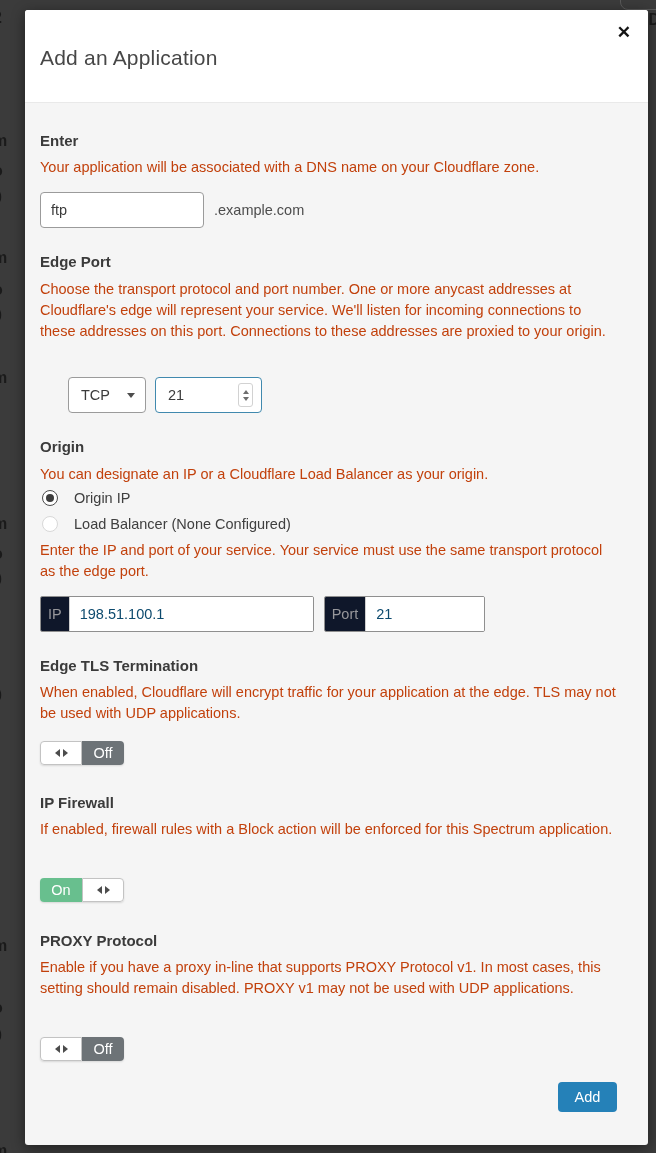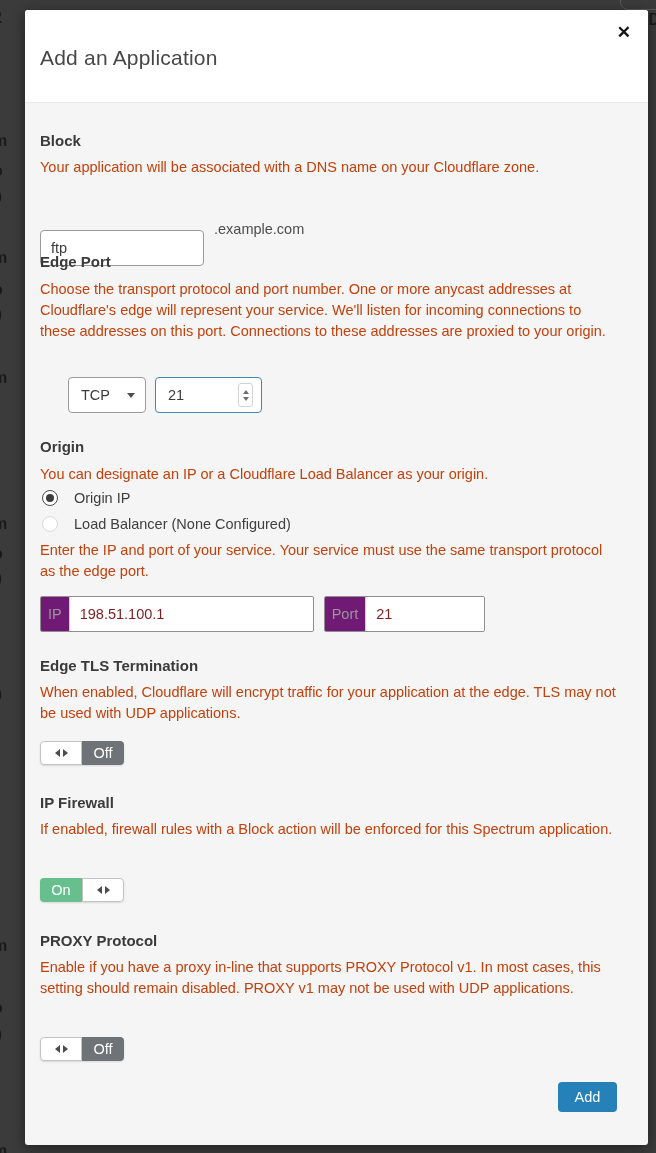--- a/index.html
+++ b/index.html
@@ -94,26 +94,26 @@
   }
   .radio.disabled { border-color:#d8d8d8; }
   .radio-label { margin-left:16px; font-size:14.5px; color:#3f3f3f; }
   .radio-label.disabled { color:#404040; }
 
   .input-group {
     display:flex; height:36px; border:1px solid #8f8f8f; border-radius:2px;
     background:#fff; overflow:hidden;
   }
   .ig-prefix {
-    background:#701a75; border-right:1px solid #cfcfcf; color:#97979b;
+    background:#0f172a; border-right:1px solid #cfcfcf; color:#97979b;
     font-size:14.5px; display:flex; align-items:center; justify-content:center;
     padding:0 7px;
   }
   .ig-input {
-    border:none; outline:none; padding:0 10px; font-size:14.5px; color:#7f1d1d;
+    border:none; outline:none; padding:0 10px; font-size:14.5px; color:#0c4a6e;
     font-family:inherit; background:#fff;
   }
   .ip-group { margin-right:10px; }
   .ip-group .ig-input { width:243px; }
   .port-group .ig-input { width:118px; }
 
   
   .toggle {
     position:absolute; left:15px; width:84px; height:24px; display:flex;
     border-radius:4px; cursor:pointer;
@@ -174,24 +174,24 @@
   <span class="bg-frag right" style="top:12px">D</span>
 </div>
 
 <div class="modal">
 
   <div class="modal-header">
     <h2 class="modal-title">Add an Application</h2>
     <button class="close-btn">✕</button>
   </div>
 
-  <h3 class="sec-h" id="domain-h">Block</h3>
+  <h3 class="sec-h" id="domain-h">Enter</h3>
   <p class="desc" id="domain-p">Your application will be associated with a DNS name on your Cloudflare zone.</p>
   <div class="row" id="domain-row">
-    <input class="text-input" style="width: 164px; margin-top: 38px;" value="ftp">
+    <input class="text-input" style="width: 164px;" value="ftp">
     <span class="suffix">.example.com</span>
   </div>
 
   <h3 class="sec-h" id="edge-h">Edge Port</h3>
   <p class="desc" id="edge-p">Choose the transport protocol and port number. One or more anycast addresses at Cloudflare's edge will represent your service. We'll listen for incoming connections to these addresses on this port. Connections to these addresses are proxied to your origin.</p>
   <div class="row" id="edge-row">
     <div class="select-box">
       <span class="sel-label">TCP</span>
       <span class="caret-down"></span>
     </div>

